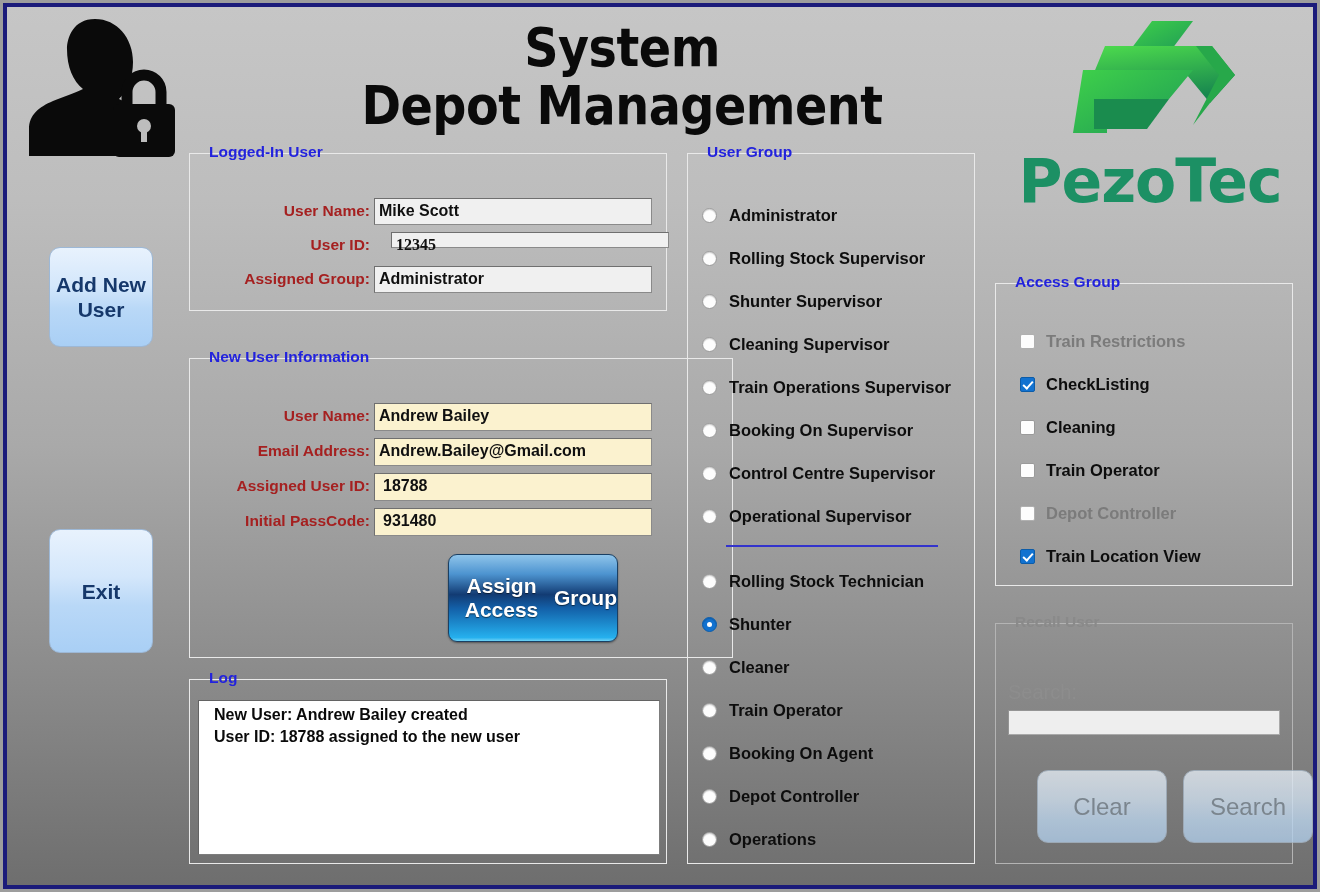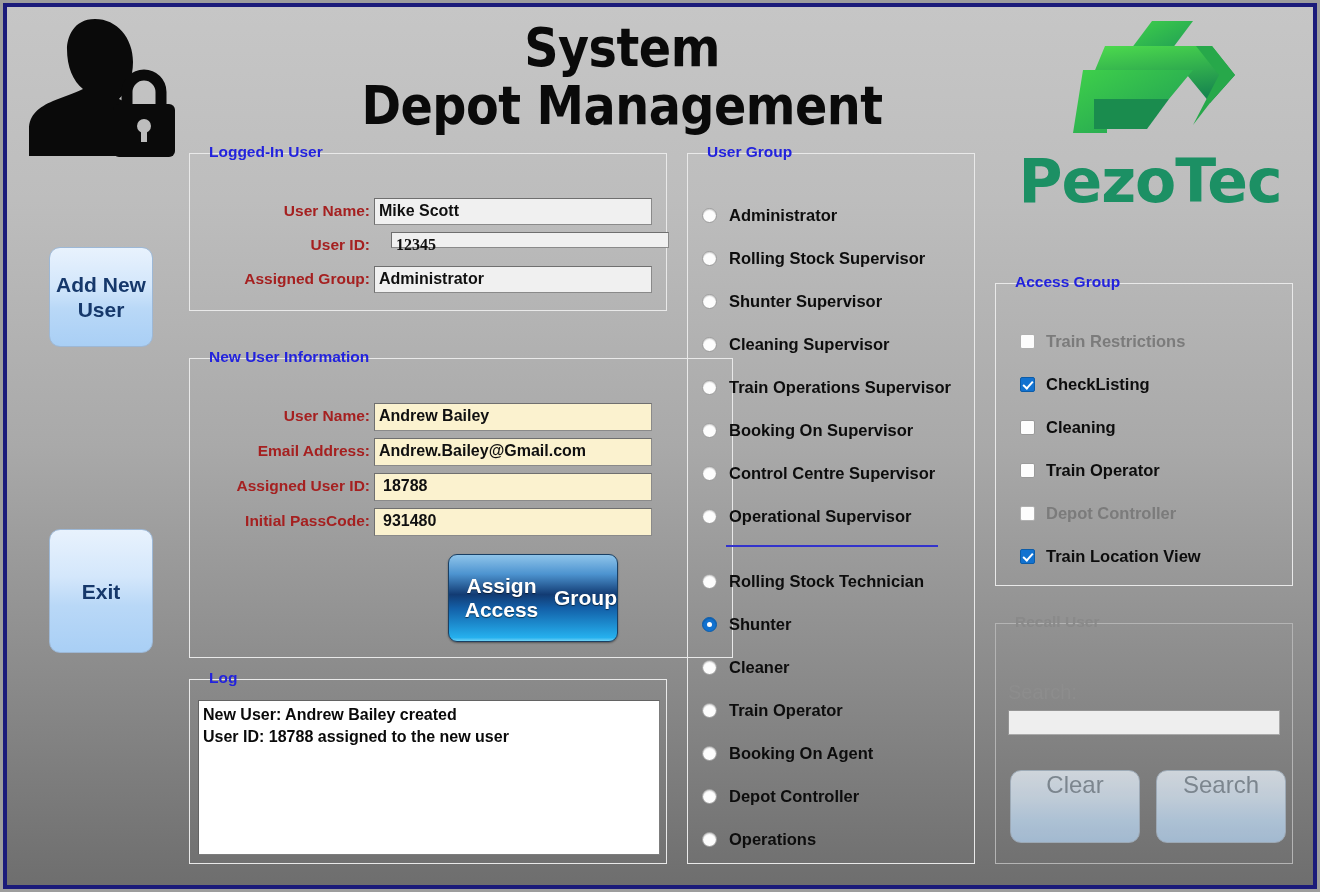--- a/index.html
+++ b/index.html
@@ -90,22 +90,22 @@
     color:#16386b;font-weight:bold;font-size:21px;
     display:flex;align-items:center;justify-content:center;text-align:center;
     line-height:25px;cursor:pointer;
   }
   
   .btn-dim{
     position:absolute;box-sizing:border-box;border-radius:11px;
     border:1px solid #a8b8c8;
     background:linear-gradient(to bottom,#e6eef6 0%,#d2e2f2 40%,#bcd6ef 70%,#b0cdea 100%);
     color:#7c8994;font-weight:normal;font-size:24px;
-    display:flex;align-items:flex-start;justify-content:center;
-    opacity:.78;cursor:default;
+    display:flex;align-items:center;justify-content:center;
+    opacity:.78;cursor:default;margin-left:27px;
   }
 
   
   .radio-row{position:absolute;left:14px;display:flex;align-items:center;height:22px;}
   .radio{
     width:15px;height:15px;border-radius:50%;box-sizing:border-box;
     background:#fdfdfd;border:1px solid #9a9a9a;flex:0 0 auto;
     box-shadow:inset 0 1px 1px rgba(0,0,0,.18);
   }
   .radio.sel{
@@ -132,21 +132,21 @@
     border:solid #ffffff;border-width:0 2px 2px 0;transform:rotate(42deg);
   }
   .check-row .cl{margin-left:11px;font-size:16.5px;font-weight:bold;color:#0d0d0d;white-space:nowrap;}
   .check-row.off .cl{color:#7b7b7b;}
   .check-row.off .cbox{border-color:#b0b0b0;}
 
   
   .logbox{
     position:absolute;box-sizing:border-box;background:#ffffff;
     border:1px solid #7d7d7d;border-top-color:#636363;border-left-color:#636363;
-    padding:3px 4px;overflow:hidden;
+    padding:3px 15px;overflow:hidden;
   }
   .logline{font-size:16px;font-weight:bold;color:#0a0a0a;line-height:22px;white-space:nowrap;}
 
   .dimlabel{position:absolute;font-size:20px;color:#8d8d8d;font-weight:normal;}
   .searchbox{
     position:absolute;box-sizing:border-box;background:#eeeeee;
     border:1px solid #a9a9a9;border-top-color:#949494;border-left-color:#949494;
   }
 </style>
 </head>

